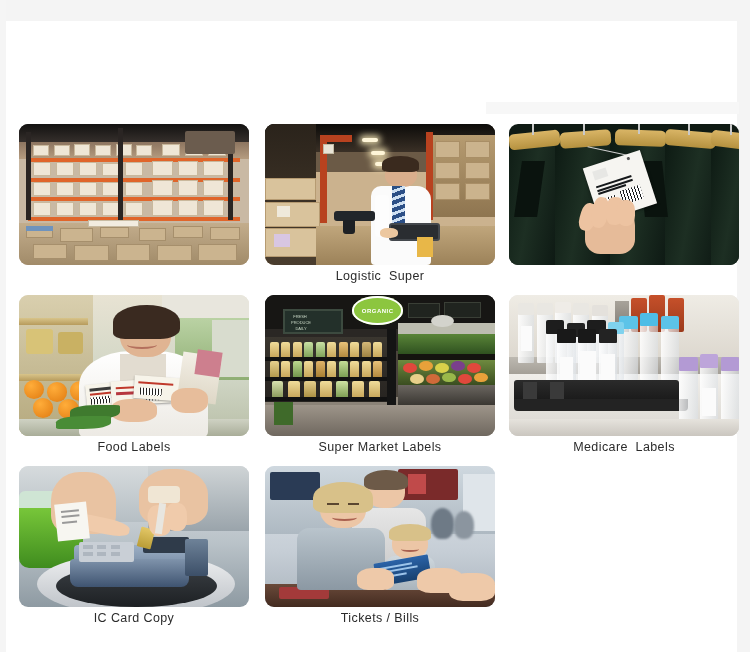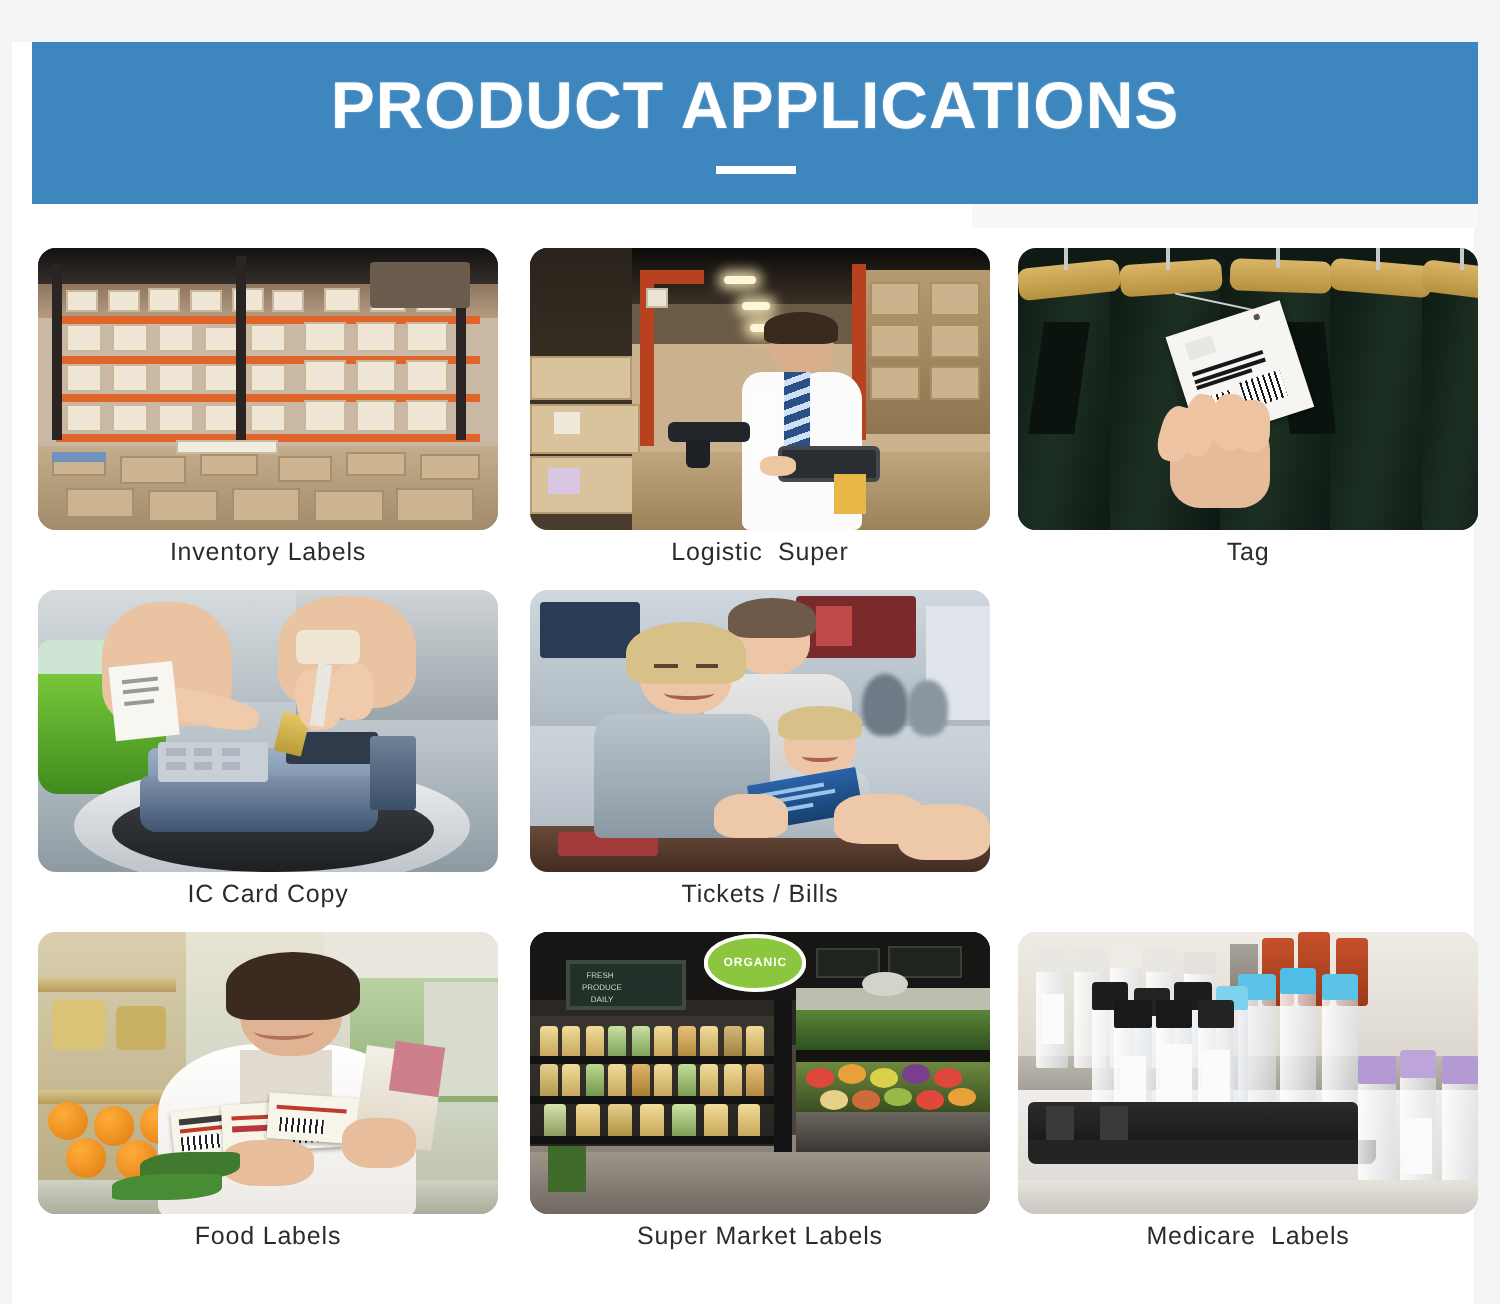--- a/index.html
+++ b/index.html
@@ -233,24 +233,20 @@
 </head>
 <body>
 
 <div class="left-gutter"></div>
 <div class="right-gutter"></div>
 
 <div class="page">
 
   <div class="page-top-strip"></div>
 
-  <div class="banner">
-    <div class="banner-title">PRODUCT APPLICATIONS</div>
-    <div class="banner-rule"></div>
-  </div>
   <div class="banner-shadow"></div>
 
   <div class="grid">
 
     <div class="row">
 
       <div class="cell c0">
         <div class="photo p-inv">
           <div class="ly roof"></div>
           <div class="ly" style="left:0;top:13%;width:100%;height:12%;background:linear-gradient(#8d7560,#b59c80)"></div>
@@ -310,21 +306,20 @@
           <div class="ly floorbox" style="left:52%;top:74%;width:12%;height:9%"></div>
           <div class="ly floorbox" style="left:67%;top:72%;width:13%;height:9%"></div>
           <div class="ly floorbox" style="left:83%;top:73%;width:13%;height:9%"></div>
           <div class="ly floorbox" style="left:6%;top:85%;width:15%;height:11%"></div>
           <div class="ly floorbox" style="left:24%;top:86%;width:15%;height:11%"></div>
           <div class="ly floorbox" style="left:42%;top:85%;width:15%;height:12%"></div>
           <div class="ly floorbox" style="left:60%;top:86%;width:15%;height:11%"></div>
           <div class="ly floorbox" style="left:78%;top:85%;width:17%;height:12%"></div>
           <div class="ly" style="left:30%;top:68%;width:22%;height:5%;background:#f2ece0;border:1px solid #c8bba2"></div>
         </div>
-        <div class="caption">Inventory Labels</div>
       </div>
 
       <div class="cell c1">
         <div class="photo p-log">
           <div class="ly ceil"></div>
           <div class="ly light" style="left:42%;top:10%;width:7%"></div>
           <div class="ly light" style="left:46%;top:19%;width:6%"></div>
           <div class="ly light" style="left:48%;top:27%;width:5%"></div>
           <div class="ly" style="left:0;top:0;width:22%;height:100%;background:linear-gradient(#2a231b,#4a3d2e)"></div>
 
@@ -395,108 +390,20 @@
             <div class="ly" style="left:10%;top:62%;width:28%;height:20%;background:repeating-linear-gradient(90deg,#1a1d1f 0 1px,#fff 1px 3px)"></div>
             <div class="ly" style="left:76%;top:6%;width:4%;height:4%;background:#555;border-radius:50%"></div>
           </div>
 
           <div class="ly hand" style="left:33%;top:58%;width:22%;height:34%"></div>
           <div class="ly finger" style="left:31%;top:56%;width:7%;height:20%;transform:rotate(16deg)"></div>
           <div class="ly finger" style="left:36%;top:52%;width:7%;height:22%;transform:rotate(10deg)"></div>
           <div class="ly finger" style="left:42%;top:52%;width:8%;height:20%;transform:rotate(4deg)"></div>
           <div class="ly finger" style="left:47%;top:54%;width:8%;height:18%"></div>
         </div>
-        <div class="caption">Tag</div>
-      </div>
-    </div>
-
-    <div class="row">
-
-      <div class="cell c0">
-        <div class="photo p-ic">
-          <div class="ly" style="left:0;top:0;width:100%;height:40%;background:linear-gradient(#d6dbdd,#b6bfc4)"></div>
-          <div class="ly" style="left:56%;top:0;width:44%;height:46%;background:linear-gradient(#cfd4d6,#9aa4ab)"></div>
-          <div class="ly green" style="left:0;top:24%;width:28%;height:48%"></div>
-          <div class="ly" style="left:0;top:18%;width:30%;height:12%;background:#cfe5d4;border-radius:6px 6px 0 0"></div>
-
-          <div class="ly plate" style="left:8%;top:62%;width:86%;height:44%"></div>
-          <div class="ly" style="left:16%;top:70%;width:70%;height:30%;background:linear-gradient(#3a3f44,#1d2023);border-radius:50%"></div>
-
-          <div class="ly termbody" style="left:24%;top:56%;width:48%;height:30%"></div>
-          <div class="ly" style="left:22%;top:66%;width:52%;height:20%;background:linear-gradient(#7f93ab,#3f5471);border-radius:4px 4px 8px 8px"></div>
-          <div class="ly keypad" style="left:26%;top:54%;width:24%;height:14%"></div>
-          <div class="ly key" style="left:28%;top:56%;width:4%;height:3%"></div>
-          <div class="ly key" style="left:34%;top:56%;width:4%;height:3%"></div>
-          <div class="ly key" style="left:40%;top:56%;width:4%;height:3%"></div>
-          <div class="ly key" style="left:28%;top:61%;width:4%;height:3%"></div>
-          <div class="ly key" style="left:34%;top:61%;width:4%;height:3%"></div>
-          <div class="ly key" style="left:40%;top:61%;width:4%;height:3%"></div>
-          <div class="ly screen" style="left:54%;top:50%;width:20%;height:12%"></div>
-          <div class="ly" style="left:72%;top:52%;width:10%;height:26%;background:linear-gradient(#6e8298,#3c4f68);border-radius:2px"></div>
-          <div class="ly card" style="left:52%;top:44%;width=0;width:6%;height:14%;transform:rotate(14deg)"></div>
-
-          <div class="ly hand" style="left:14%;top:4%;width:28%;height:44%"></div>
-          <div class="ly finger" style="left:22%;top:36%;width:26%;height:11%;transform:rotate(12deg)"></div>
-          <div class="ly hand" style="left:52%;top:2%;width:30%;height:40%"></div>
-          <div class="ly finger" style="left:56%;top:28%;width:10%;height:22%;transform:rotate(-8deg)"></div>
-          <div class="ly finger" style="left:64%;top:26%;width:9%;height:20%;transform:rotate(-2deg)"></div>
-          <div class="ly" style="left:56%;top:14%;width:14%;height:12%;background:#f0e6d4;border-radius:4px"></div>
-          <div class="ly" style="left:60%;top:26%;width:3%;height:22%;background:#e8e6e0;transform:rotate(8deg)"></div>
-          <div class="ly receipt" style="left:16%;top:26%;width:14%;height:26%;transform:rotate(-6deg)">
-            <div class="ly" style="left:20%;top:18%;width:56%;height:2px;background:#999"></div>
-            <div class="ly" style="left:20%;top:34%;width:56%;height:2px;background:#999"></div>
-            <div class="ly" style="left:20%;top:50%;width:44%;height:2px;background:#999"></div>
-          </div>
-        </div>
-        <div class="caption">IC Card Copy</div>
-      </div>
-
-      <div class="cell c1">
-        <div class="photo p-tk">
-          <div class="ly" style="left:0;top:0;width:100%;height:48%;background:linear-gradient(#cfd8df,#aeb9c2)"></div>
-          <div class="ly screenbg" style="left:2%;top:4%;width:22%;height:20%"></div>
-          <div class="ly screenbg2" style="left:58%;top:2%;width:26%;height:22%"></div>
-          <div class="ly" style="left:62%;top:6%;width:8%;height:14%;background:#c04a4a"></div>
-          <div class="ly" style="left:86%;top:6%;width:14%;height:40%;background:#dfe5ea"></div>
-          <div class="ly blurp" style="left:72%;top:30%;width:10%;height:22%;background:#6e7a86"></div>
-          <div class="ly blurp" style="left:82%;top:32%;width:9%;height:20%;background:#8b959f"></div>
-
-          <div class="ly counter" style="left:0;top:84%;width:100%;height:16%"></div>
-          <div class="ly" style="left:6%;top:86%;width:22%;height:8%;background:#a33a3a;border-radius:2px"></div>
-
-          <div class="ly shirtM" style="left:38%;top:30%;width:32%;height:56%"></div>
-          <div class="ly head" style="left:44%;top:6%;width:17%;height:24%"></div>
-          <div class="ly hairM" style="left:43%;top:3%;width:19%;height:14%"></div>
-
-          <div class="ly shirtW" style="left:14%;top:44%;width:38%;height:44%"></div>
-          <div class="ly head" style="left:24%;top:16%;width:20%;height:28%"></div>
-          <div class="ly hairB" style="left:21%;top:11%;width:26%;height:22%"></div>
-          <div class="ly" style="left:27%;top:26%;width:5%;height:2px;background:#5a4630"></div>
-          <div class="ly" style="left:36%;top:26%;width:5%;height:2px;background:#5a4630"></div>
-          <div class="ly smile" style="left:29%;top:34%;width:11%;height:5%"></div>
-
-          <div class="ly shirtK" style="left:52%;top:64%;width:22%;height:24%"></div>
-          <div class="ly head" style="left:55%;top:44%;width:16%;height:22%"></div>
-          <div class="ly hairB" style="left:54%;top:41%;width:18%;height:12%"></div>
-          <div class="ly smile" style="left:59%;top:57%;width:8%;height:4%"></div>
-
-          <div class="ly ticket" style="left:48%;top:66%;width:24%;height:16%;transform:rotate(-10deg)">
-            <div class="ly" style="left:8%;top:22%;width:60%;height:2px;background:#9cc4ea"></div>
-            <div class="ly" style="left:8%;top:42%;width:70%;height:2px;background:#9cc4ea"></div>
-            <div class="ly" style="left:8%;top:62%;width:48%;height:2px;background:#9cc4ea"></div>
-          </div>
-          <div class="ly hand" style="left:40%;top:72%;width:16%;height:16%"></div>
-          <div class="ly hand" style="left:66%;top:72%;width:20%;height:18%"></div>
-          <div class="ly hand" style="left:80%;top:76%;width:20%;height:20%"></div>
-        </div>
-        <div class="caption">Tickets / Bills</div>
-      </div>
-
-      <div class="cell c2 empty">
-        <div class="caption"></div>
       </div>
     </div>
 
     <div class="row">
 
       <div class="cell c0">
         <div class="photo p-food">
           <div class="ly" style="left:0;top:0;width:32%;height:100%;background:linear-gradient(#d9cfae,#b5a97e)"></div>
           <div class="ly shelfL" style="left:0;top:16%;width:30%;height:5%"></div>
           <div class="ly shelfL" style="left:0;top:56%;width:30%;height:5%"></div>
@@ -675,14 +582,101 @@
           <div class="ly cap" style="left:83%;top:42%;width:8%;height:10%;background:#bda5da"></div>
           <div class="ly tube" style="left:92%;top:48%;width:8%;height:48%"></div>
           <div class="ly cap" style="left:92%;top:44%;width:8%;height:10%;background:#b39ad4"></div>
           <div class="ly lbl" style="left:84%;top:66%;width:6%;height:20%"></div>
           <div class="ly" style="left:0;top:88%;width:100%;height:12%;background:linear-gradient(#e6e3dd,#cac6bf)"></div>
         </div>
         <div class="caption">Medicare  Labels</div>
       </div>
     </div>
 
+    <div class="row">
+
+      <div class="cell c0">
+        <div class="photo p-ic">
+          <div class="ly" style="left:0;top:0;width:100%;height:40%;background:linear-gradient(#d6dbdd,#b6bfc4)"></div>
+          <div class="ly" style="left:56%;top:0;width:44%;height:46%;background:linear-gradient(#cfd4d6,#9aa4ab)"></div>
+          <div class="ly green" style="left:0;top:24%;width:28%;height:48%"></div>
+          <div class="ly" style="left:0;top:18%;width:30%;height:12%;background:#cfe5d4;border-radius:6px 6px 0 0"></div>
+
+          <div class="ly plate" style="left:8%;top:62%;width:86%;height:44%"></div>
+          <div class="ly" style="left:16%;top:70%;width:70%;height:30%;background:linear-gradient(#3a3f44,#1d2023);border-radius:50%"></div>
+
+          <div class="ly termbody" style="left:24%;top:56%;width:48%;height:30%"></div>
+          <div class="ly" style="left:22%;top:66%;width:52%;height:20%;background:linear-gradient(#7f93ab,#3f5471);border-radius:4px 4px 8px 8px"></div>
+          <div class="ly keypad" style="left:26%;top:54%;width:24%;height:14%"></div>
+          <div class="ly key" style="left:28%;top:56%;width:4%;height:3%"></div>
+          <div class="ly key" style="left:34%;top:56%;width:4%;height:3%"></div>
+          <div class="ly key" style="left:40%;top:56%;width:4%;height:3%"></div>
+          <div class="ly key" style="left:28%;top:61%;width:4%;height:3%"></div>
+          <div class="ly key" style="left:34%;top:61%;width:4%;height:3%"></div>
+          <div class="ly key" style="left:40%;top:61%;width:4%;height:3%"></div>
+          <div class="ly screen" style="left:54%;top:50%;width:20%;height:12%"></div>
+          <div class="ly" style="left:72%;top:52%;width:10%;height:26%;background:linear-gradient(#6e8298,#3c4f68);border-radius:2px"></div>
+          <div class="ly card" style="left:52%;top:44%;width=0;width:6%;height:14%;transform:rotate(14deg)"></div>
+
+          <div class="ly hand" style="left:14%;top:4%;width:28%;height:44%"></div>
+          <div class="ly finger" style="left:22%;top:36%;width:26%;height:11%;transform:rotate(12deg)"></div>
+          <div class="ly hand" style="left:52%;top:2%;width:30%;height:40%"></div>
+          <div class="ly finger" style="left:56%;top:28%;width:10%;height:22%;transform:rotate(-8deg)"></div>
+          <div class="ly finger" style="left:64%;top:26%;width:9%;height:20%;transform:rotate(-2deg)"></div>
+          <div class="ly" style="left:56%;top:14%;width:14%;height:12%;background:#f0e6d4;border-radius:4px"></div>
+          <div class="ly" style="left:60%;top:26%;width:3%;height:22%;background:#e8e6e0;transform:rotate(8deg)"></div>
+          <div class="ly receipt" style="left:16%;top:26%;width:14%;height:26%;transform:rotate(-6deg)">
+            <div class="ly" style="left:20%;top:18%;width:56%;height:2px;background:#999"></div>
+            <div class="ly" style="left:20%;top:34%;width:56%;height:2px;background:#999"></div>
+            <div class="ly" style="left:20%;top:50%;width:44%;height:2px;background:#999"></div>
+          </div>
+        </div>
+        <div class="caption">IC Card Copy</div>
+      </div>
+
+      <div class="cell c1">
+        <div class="photo p-tk">
+          <div class="ly" style="left:0;top:0;width:100%;height:48%;background:linear-gradient(#cfd8df,#aeb9c2)"></div>
+          <div class="ly screenbg" style="left:2%;top:4%;width:22%;height:20%"></div>
+          <div class="ly screenbg2" style="left:58%;top:2%;width:26%;height:22%"></div>
+          <div class="ly" style="left:62%;top:6%;width:8%;height:14%;background:#c04a4a"></div>
+          <div class="ly" style="left:86%;top:6%;width:14%;height:40%;background:#dfe5ea"></div>
+          <div class="ly blurp" style="left:72%;top:30%;width:10%;height:22%;background:#6e7a86"></div>
+          <div class="ly blurp" style="left:82%;top:32%;width:9%;height:20%;background:#8b959f"></div>
+
+          <div class="ly counter" style="left:0;top:84%;width:100%;height:16%"></div>
+          <div class="ly" style="left:6%;top:86%;width:22%;height:8%;background:#a33a3a;border-radius:2px"></div>
+
+          <div class="ly shirtM" style="left:38%;top:30%;width:32%;height:56%"></div>
+          <div class="ly head" style="left:44%;top:6%;width:17%;height:24%"></div>
+          <div class="ly hairM" style="left:43%;top:3%;width:19%;height:14%"></div>
+
+          <div class="ly shirtW" style="left:14%;top:44%;width:38%;height:44%"></div>
+          <div class="ly head" style="left:24%;top:16%;width:20%;height:28%"></div>
+          <div class="ly hairB" style="left:21%;top:11%;width:26%;height:22%"></div>
+          <div class="ly" style="left:27%;top:26%;width:5%;height:2px;background:#5a4630"></div>
+          <div class="ly" style="left:36%;top:26%;width:5%;height:2px;background:#5a4630"></div>
+          <div class="ly smile" style="left:29%;top:34%;width:11%;height:5%"></div>
+
+          <div class="ly shirtK" style="left:52%;top:64%;width:22%;height:24%"></div>
+          <div class="ly head" style="left:55%;top:44%;width:16%;height:22%"></div>
+          <div class="ly hairB" style="left:54%;top:41%;width:18%;height:12%"></div>
+          <div class="ly smile" style="left:59%;top:57%;width:8%;height:4%"></div>
+
+          <div class="ly ticket" style="left:48%;top:66%;width:24%;height:16%;transform:rotate(-10deg)">
+            <div class="ly" style="left:8%;top:22%;width:60%;height:2px;background:#9cc4ea"></div>
+            <div class="ly" style="left:8%;top:42%;width:70%;height:2px;background:#9cc4ea"></div>
+            <div class="ly" style="left:8%;top:62%;width:48%;height:2px;background:#9cc4ea"></div>
+          </div>
+          <div class="ly hand" style="left:40%;top:72%;width:16%;height:16%"></div>
+          <div class="ly hand" style="left:66%;top:72%;width:20%;height:18%"></div>
+          <div class="ly hand" style="left:80%;top:76%;width:20%;height:20%"></div>
+        </div>
+        <div class="caption">Tickets / Bills</div>
+      </div>
+
+      <div class="cell c2 empty">
+        <div class="caption"></div>
+      </div>
+    </div>
+
   </div>
 </div>
 
 </body></html>

